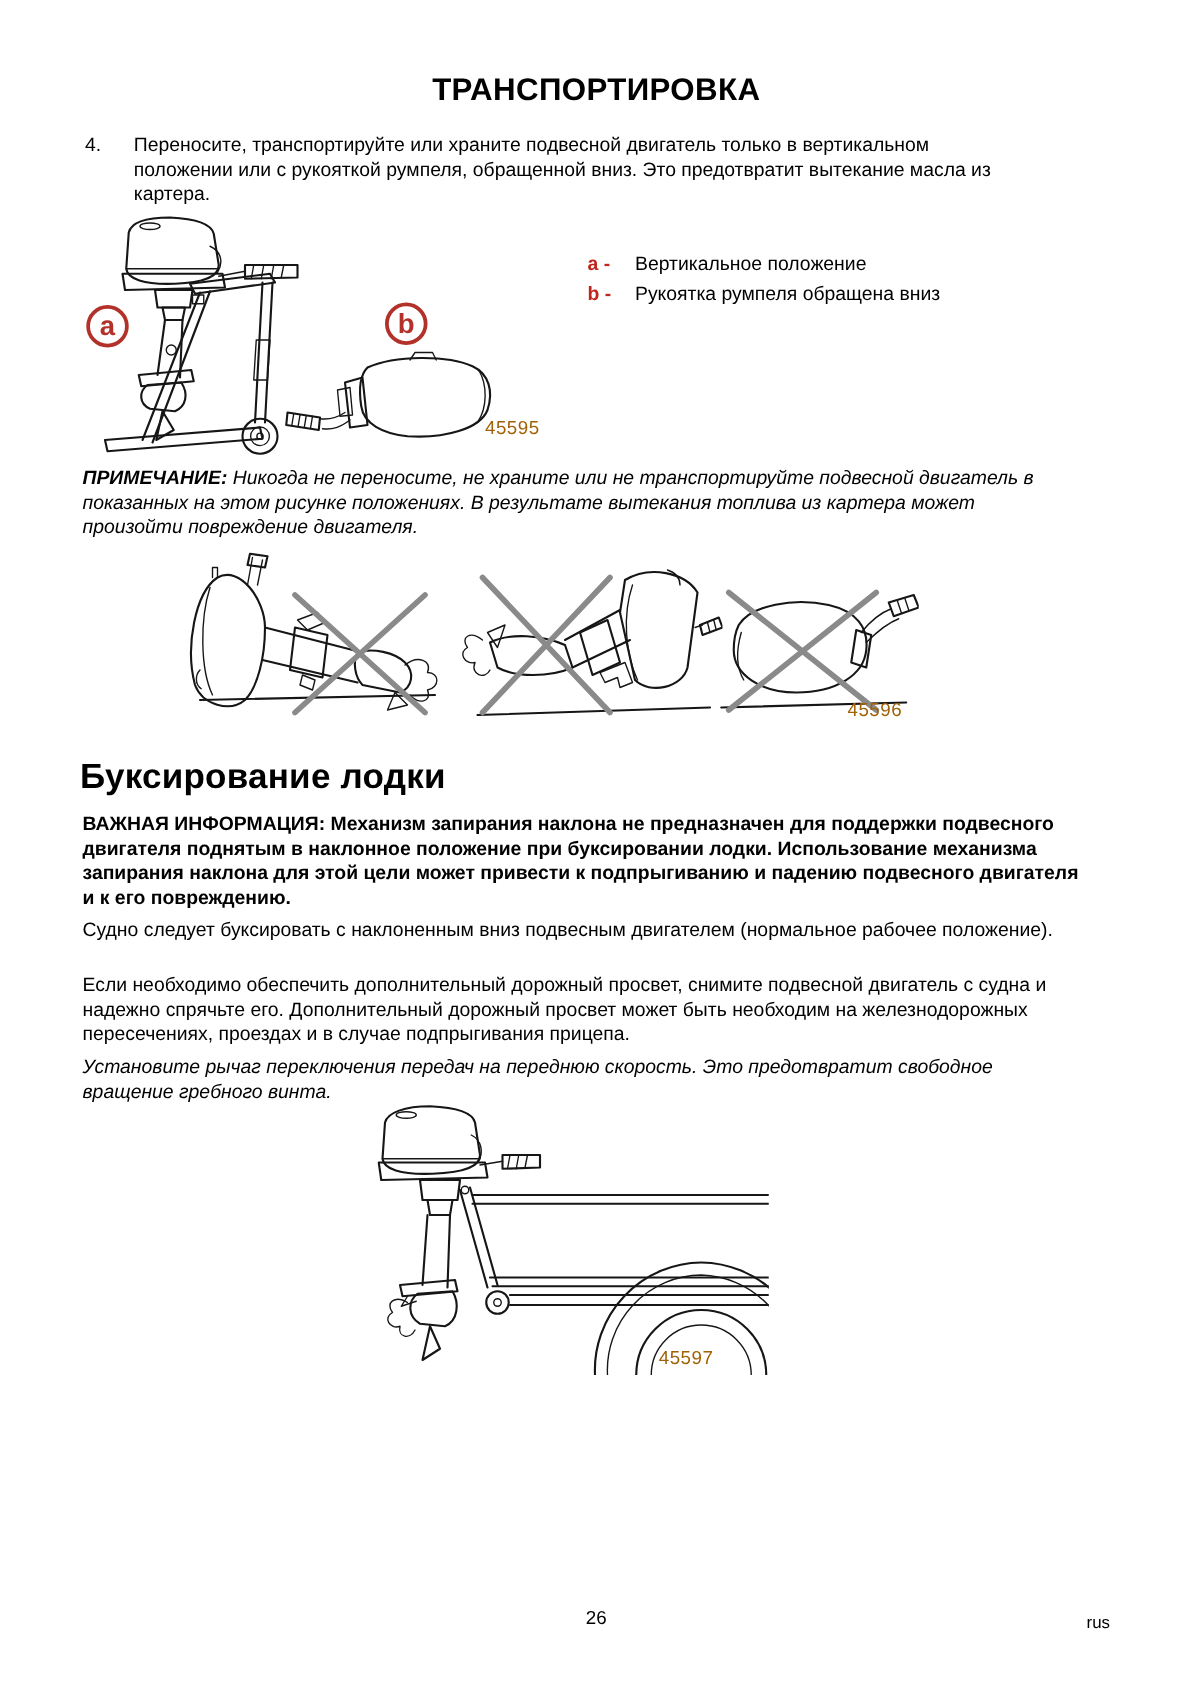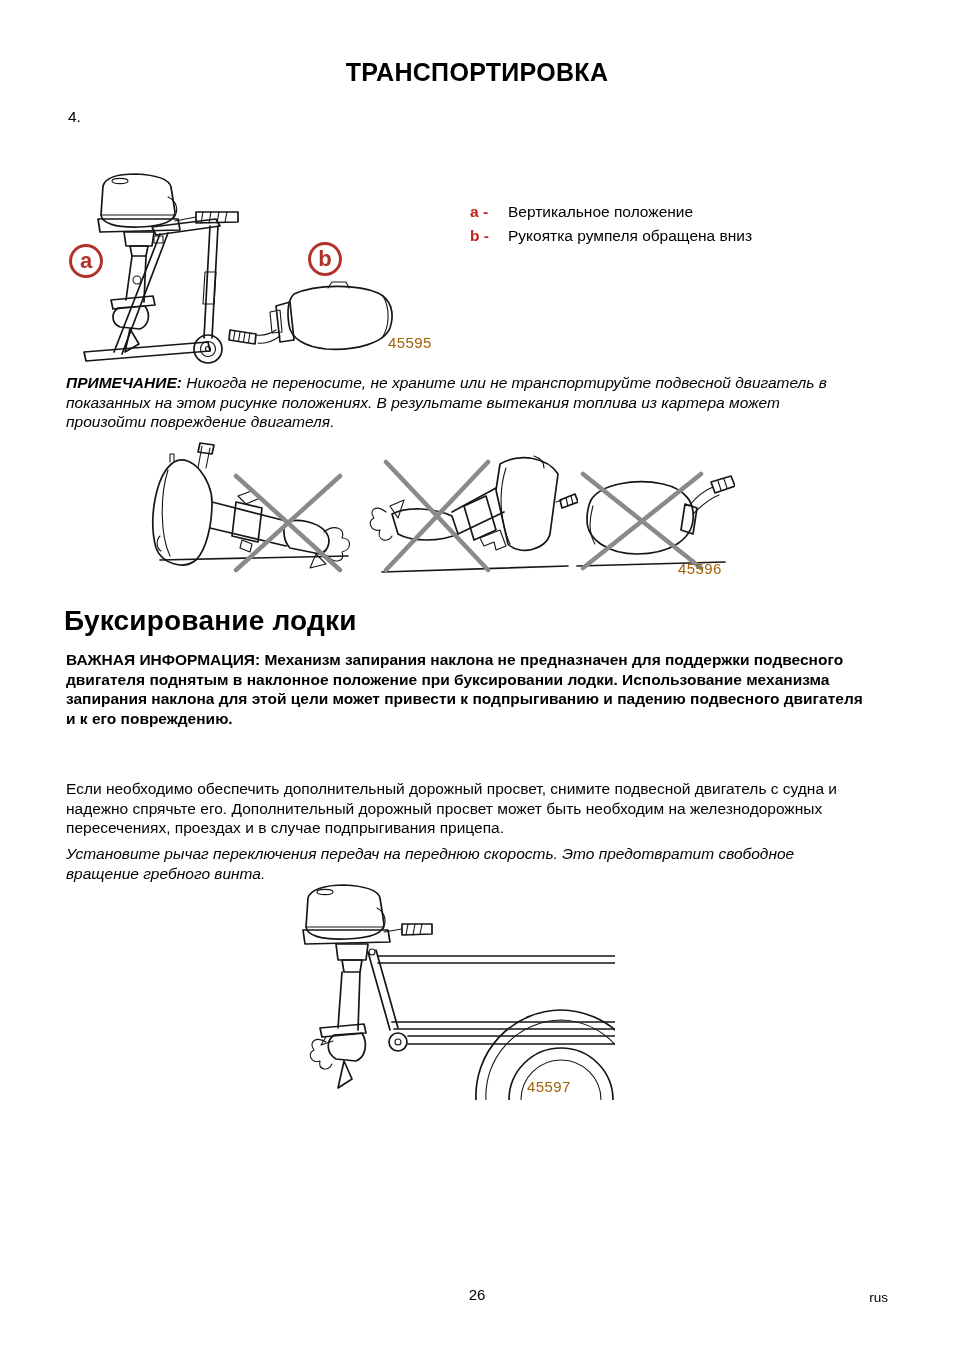--- a/index.html
+++ b/index.html
@@ -30,20 +30,21 @@
   .cross{fill:none;stroke:#8a8a8a;stroke-width:4.5;stroke-linecap:round;}
 </style>
 </head>
 <body>
 
 <div class="page">
 
   <div class="abs title">ТРАНСПОРТИРОВКА</div>
 
   <div class="abs body-text" style="left:68px;top:107px;">4.</div>
+  <div class="abs body-text" style="left:107px;top:107px;width:718px;">Переносите, транспортируйте или храните подвесной двигатель только в вертикальном положении или с рукояткой румпеля, обращенной вниз. Это предотвратит вытекание масла из картера.</div>
 
   <svg class="abs" style="left:56px;top:172px;" width="192" height="200" viewBox="0 0 192 200">
     <path class="ln" d="M47,14 C49,6 60,2 80,2 C101,3 113,7 115,15 L119,40 C119,49 109,54 84,55 C59,56 46,51 45,43 Z"></path>
     <ellipse class="ln2" cx="64" cy="9" rx="8" ry="2.6"></ellipse>
     <path class="ln2" d="M45,43 L119,43"></path>
     <path class="ln" d="M42,47 L122,47 L124,58 L44,60 Z"></path>
     <path class="ln2" d="M112,25 C121,29 123,38 118,46"></path>
     <path class="ln2" d="M119,49 L140,45"></path>
     <path class="ln" d="M140,40 L182,40 L182,50 L140,51 Z"></path>
     <path class="ln2" d="M147,40 l-2,11 M155,40 l-2,11 M163,40 l-2,11 M171,40 l-2,10"></path>
@@ -147,20 +148,21 @@
   </svg>
 
   <div class="abs figno" style="left:678px;top:560px;">45596</div>
 
   <div class="abs h2">Буксирование лодки</div>
 
   <div class="abs body-text bold" style="left:66px;top:650px;width:806px;">
     <span>ВАЖНАЯ ИНФОРМАЦИЯ:</span><span> Механизм запирания наклона не предназначен для поддержки подвесного двигателя поднятым в наклонное положение при буксировании лодки. Использование механизма запирания наклона для этой цели может привести к подпрыгиванию и падению подвесного двигателя и к его повреждению.</span>
   </div>
 
+  <div class="abs body-text" style="left:66px;top:735px;width:800px;">Судно следует буксировать с наклоненным вниз подвесным двигателем (нормальное рабочее положение).</div>
   <div class="abs body-text" style="left:66px;top:779px;width:800px;">Если необходимо обеспечить дополнительный дорожный просвет, снимите подвесной двигатель с судна и надежно спрячьте его. Дополнительный дорожный просвет может быть необходим на железнодорожных пересечениях, проездах и в случае подпрыгивания прицепа.</div>
   <div class="abs body-text" style="left:66px;top:844px;width:800px;font-style:italic;">Установите рычаг переключения передач на переднюю скорость. Это предотвратит свободное вращение гребного винта.</div>
 
   <svg class="abs" style="left:280px;top:882px;" width="335" height="218" viewBox="0 0 335 218">
     <path class="ln" d="M28,16 C30,8 44,3 64,3 C86,4 98,8 100,16 L104,42 C104,51 93,56 66,57 C40,58 27,53 26,45 Z"></path>
     <ellipse class="ln2" cx="45" cy="10" rx="8" ry="2.6"></ellipse>
     <path class="ln2" d="M26,45 L104,45"></path>
     <path class="ln" d="M23,48 L108,48 L110,60 L25,62 Z"></path>
     <path class="ln2" d="M97,26 C105,30 107,39 103,47"></path>
     <path class="ln2" d="M104,50 L122,47"></path>

